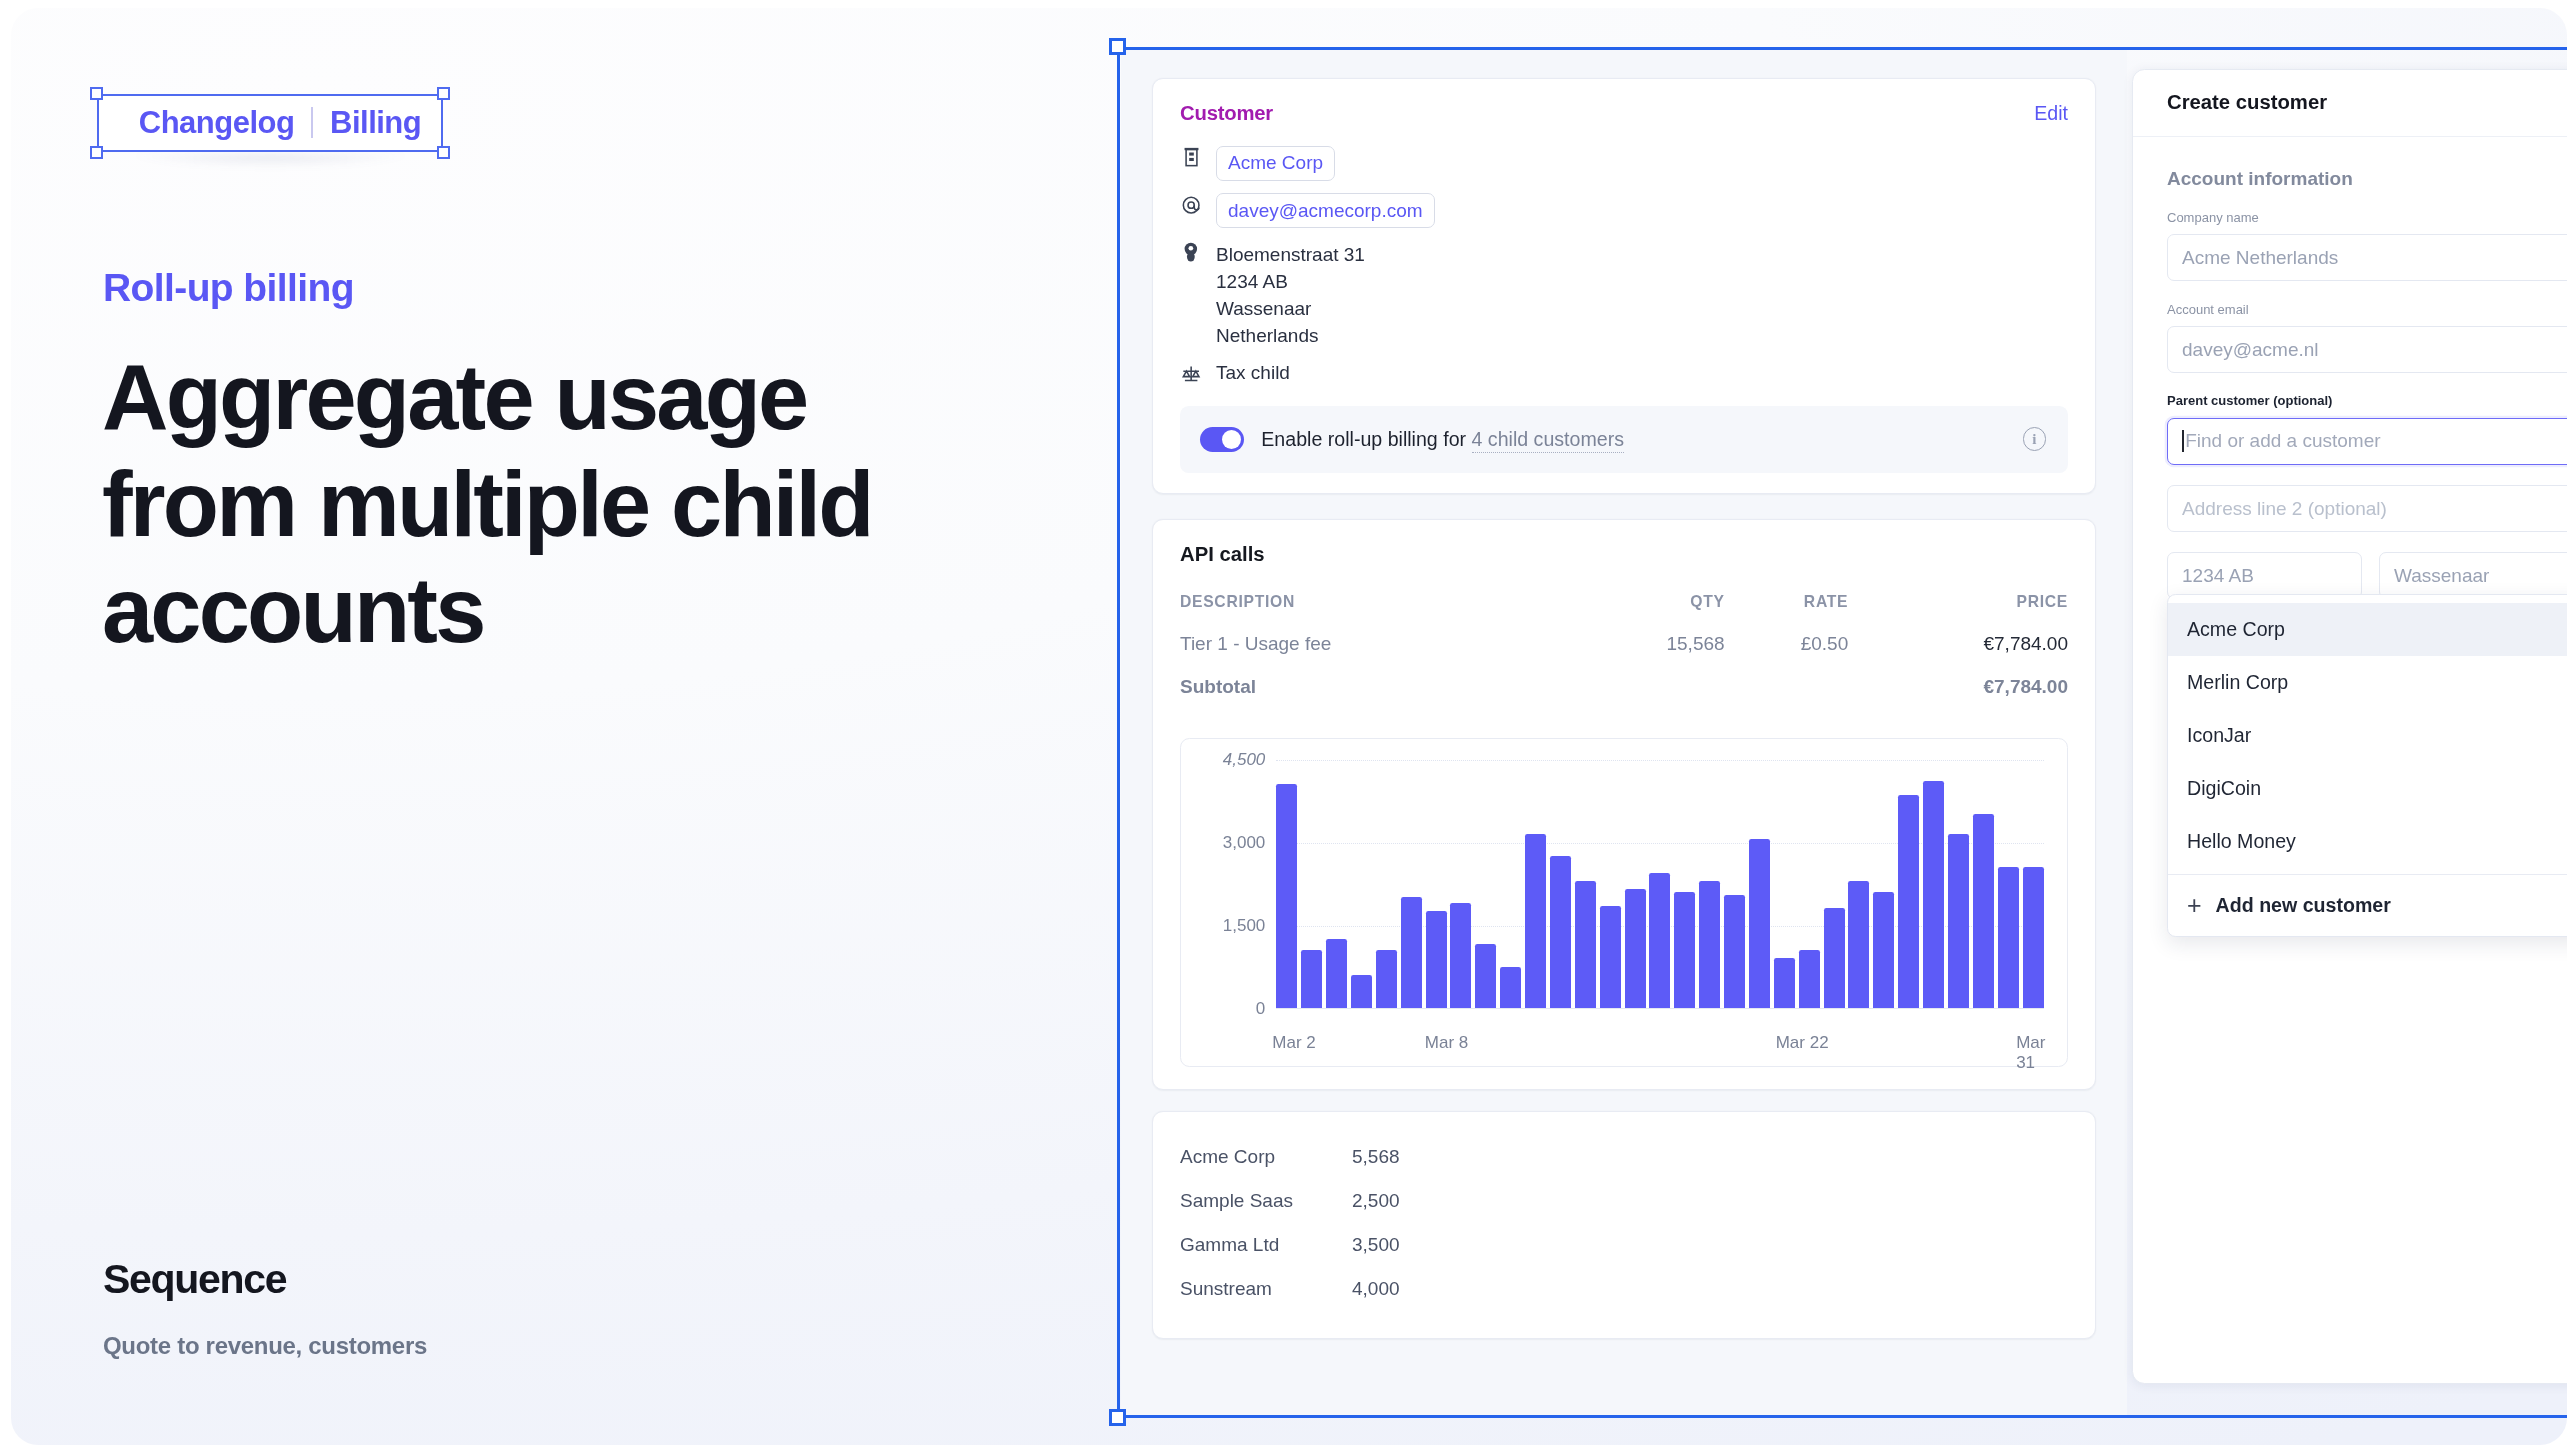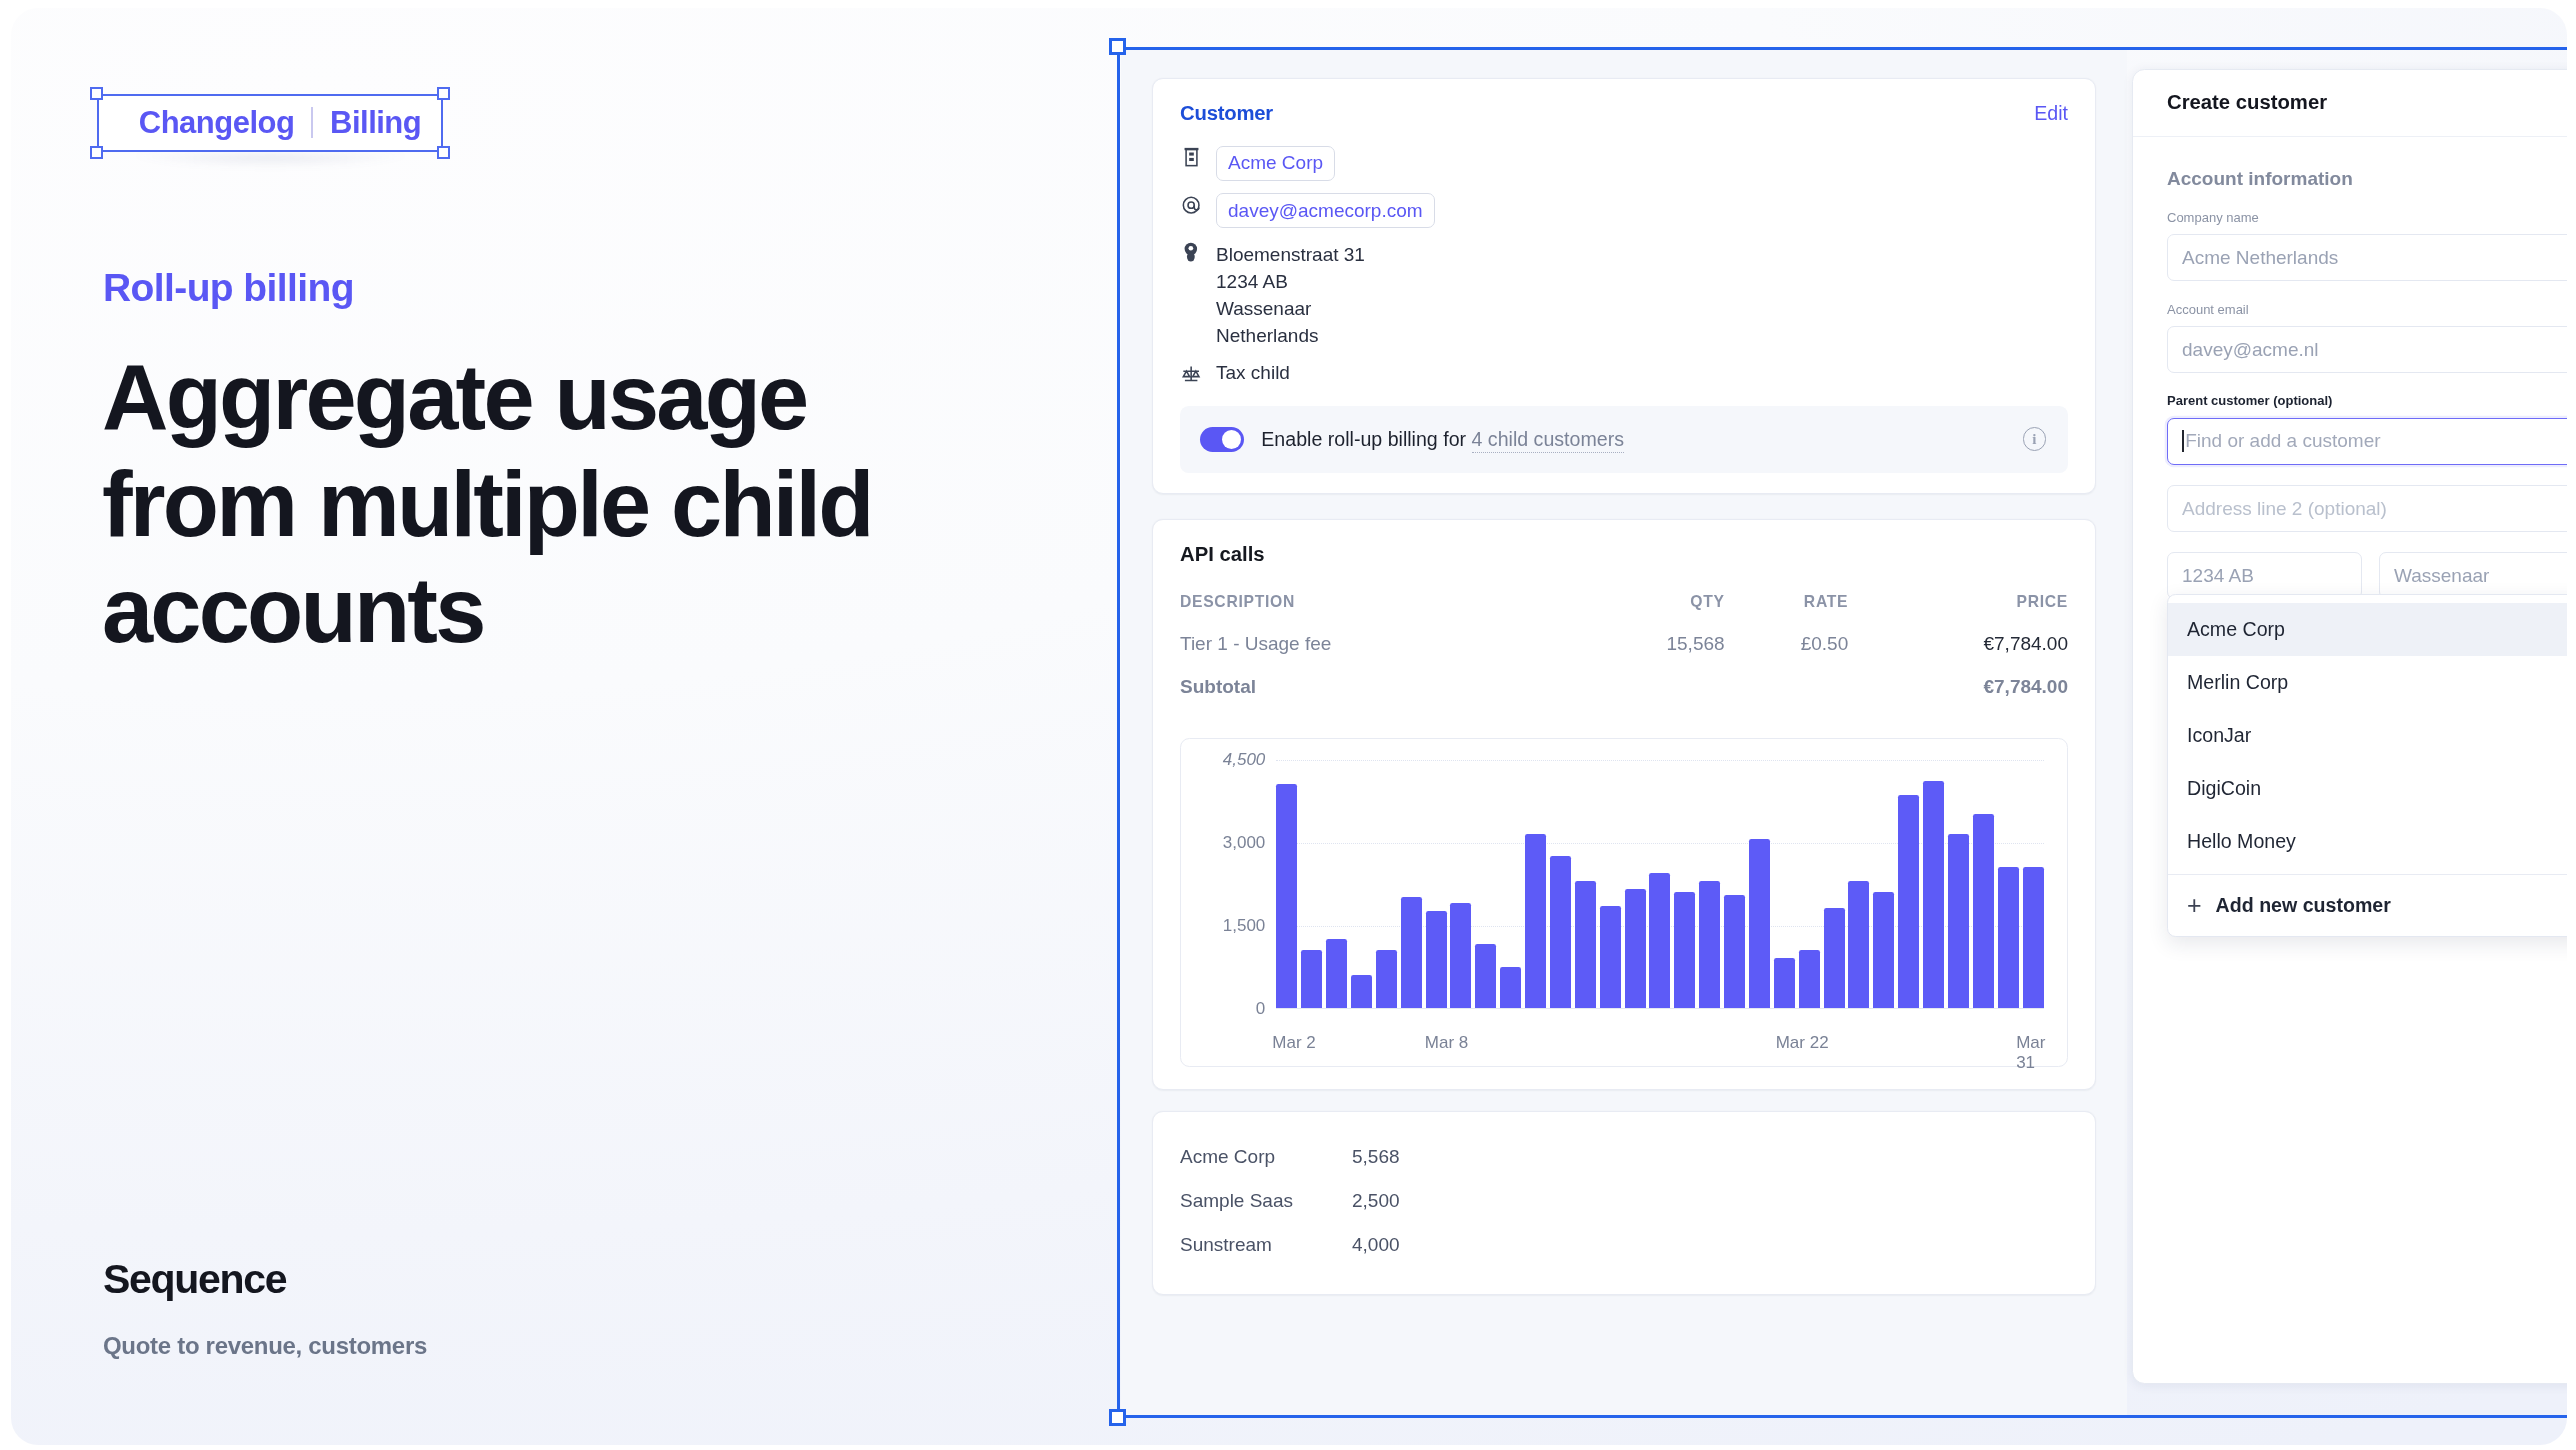--- a/index.html
+++ b/index.html
@@ -160,21 +160,21 @@
     border-radius: 11px;
     box-shadow: 0 0.8px 1.6px rgba(20,30,60,0.05);
   }
 
   
   .customer-card { padding: 23.5px 27px 20.3px 27px; margin-bottom: 25px; }
   .cc-head {
     display: flex; align-items: center; justify-content: space-between;
     margin-bottom: 20.3px;
   }
-  .cc-title { font-size: 20.3px; font-weight: 700; color: #1d4ed8; letter-spacing: -0.2px; }
+  .cc-title { font-size: 20.3px; font-weight: 700; color: #a21caf; letter-spacing: -0.2px; }
   .cc-edit { font-size: 19.6px; color: #5a57f4; font-weight: 400; cursor: pointer; }
 
   .cc-row { display: flex; align-items: flex-start; gap: 14px; margin-bottom: 12.5px; }
   .cc-icon {
     width: 22px; height: 23.5px; flex: 0 0 22px;
     display: flex; align-items: center; justify-content: center;
     color: #3b4354;
   }
   .chip {
     display: inline-flex; align-items: center;
@@ -577,20 +577,24 @@
         <div id="breakdown-rows">
             <div class="bd-row">
               <span class="bd-name">Acme Corp</span>
               <span class="bd-val">5,568</span>
             </div>
             <div class="bd-row">
               <span class="bd-name">Sample Saas</span>
               <span class="bd-val">2,500</span>
             </div>
             <div class="bd-row">
+              <span class="bd-name">Gamma Ltd</span>
+              <span class="bd-val">3,500</span>
+            </div>
+            <div class="bd-row">
               <span class="bd-name">Sunstream</span>
               <span class="bd-val">4,000</span>
             </div>
           </div>
       </div>
     </div>
 
     <div class="right-panel">
       <div class="rp-head">Create customer</div>
       <div class="rp-body">

